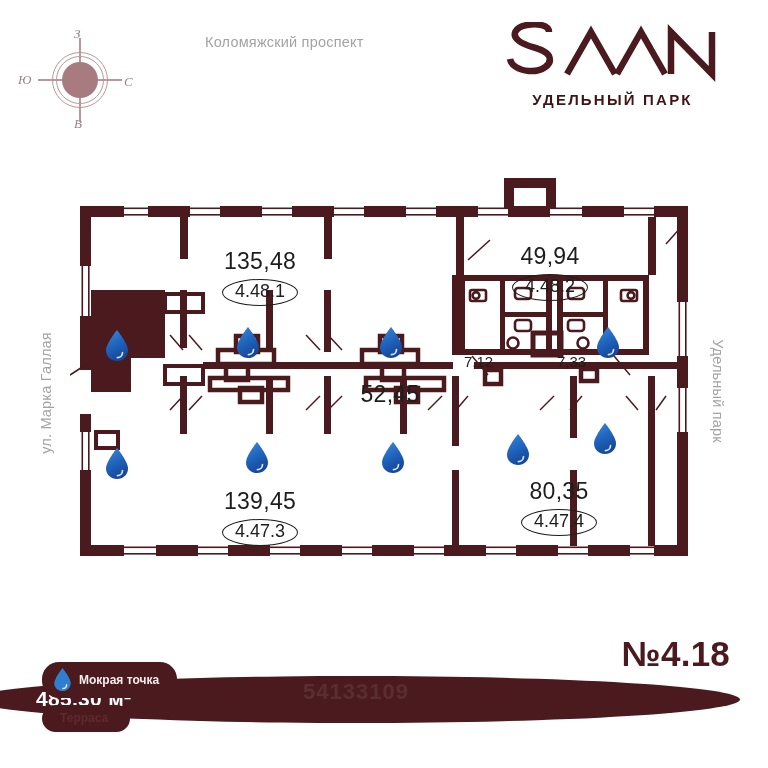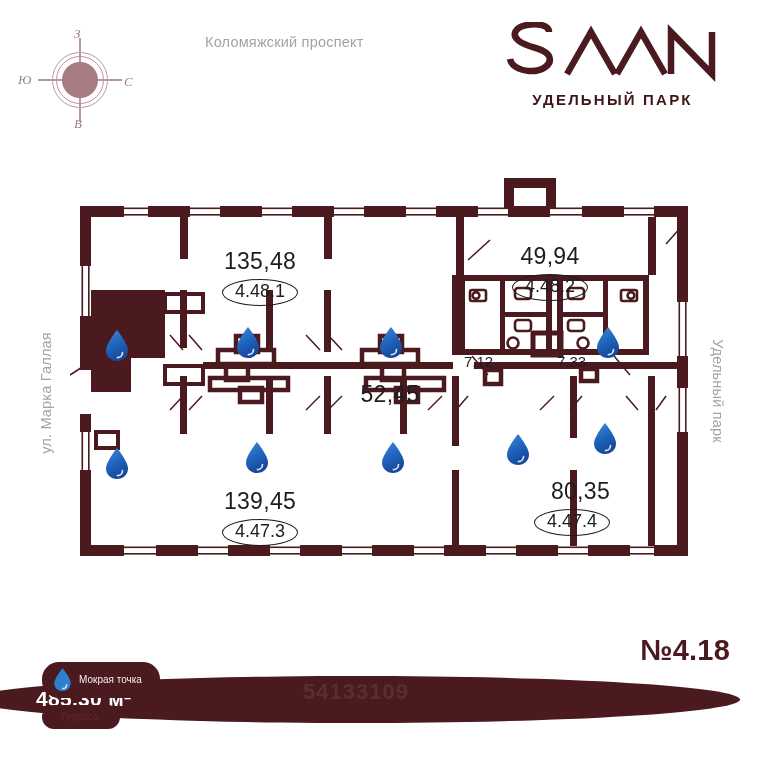--- a/index.html
+++ b/index.html
@@ -69,31 +69,31 @@
   .area-label .badge {
     display: inline-block; margin-top: 4px;
     font-size: 18px; color: #1d1d1d;
     border: 1.3px solid #1d1d1d; border-radius: 50%;
     padding: 2px 12px 3px; line-height: 1.1;
   }
   #unit-4481 { left: 170px; top: 248px; width: 180px; }
   #unit-4482 { left: 475px; top: 243px; width: 150px; }
   #unit-mid  { left: 300px; top: 381px; width: 180px; }
   #unit-4473 { left: 170px; top: 481px; width: 180px; margin-top: 7px; }
-  #unit-4474 { left: 460px; top: 478px; width: 150px; text-align: right; }
+  #unit-4474 { left: 484px; top: 478px; width: 150px; }
 
   .small-area {
     font-size: 15px; color: #1d1d1d;
   }
   #wc-left  { left: 464px; top: 353px; }
   #wc-right { left: 557px; top: 353px; text-align: right; }
 
   
   #plan-number {
-    right: 38px; top: 634px; font-size: 29px; font-weight: 700; color: #4a1a1e;
+    right: 38px; top: 634px; font-size: 35px; font-weight: 700; color: #4a1a1e;
     letter-spacing: 0.2px;
   }
   #total-pill {
     right: 28px; top: 676px;
     background: #4a1a1e; color: #ffffff;
     border-radius: 50%;
     padding: 11px 30px 12px;
     font-size: 21px; font-weight: 700; letter-spacing: 0.3px;
     position: relative;
   }
@@ -106,21 +106,21 @@
   #total-pill .tv { position: relative; margin-left: 34px; }
 
   
   #legend { left: 42px; top: 662px; }
   .pill {
     display: flex; align-items: center; gap: 8px;
     background: #4a1a1e; border-radius: 17px;
     padding: 6px 18px 7px 12px; margin-bottom: 7px;
     width: fit-content;
   }
-  .pill .lbl { color: #f4eded; font-size: 10px; font-weight: 400; }
+  .pill .lbl { color: #f4eded; font-size: 12px; font-weight: 700; }
   .pill.terrace { background: #4a1a1e; padding: 6px 22px 7px 18px; }
   .pill.terrace .lbl { color: #5e2a2e; }
 </style>
 </head>
 <body>
 
 <div class="root">
 
   <div class="abs" id="compass">
     <div class="spoke sp-n"></div>

